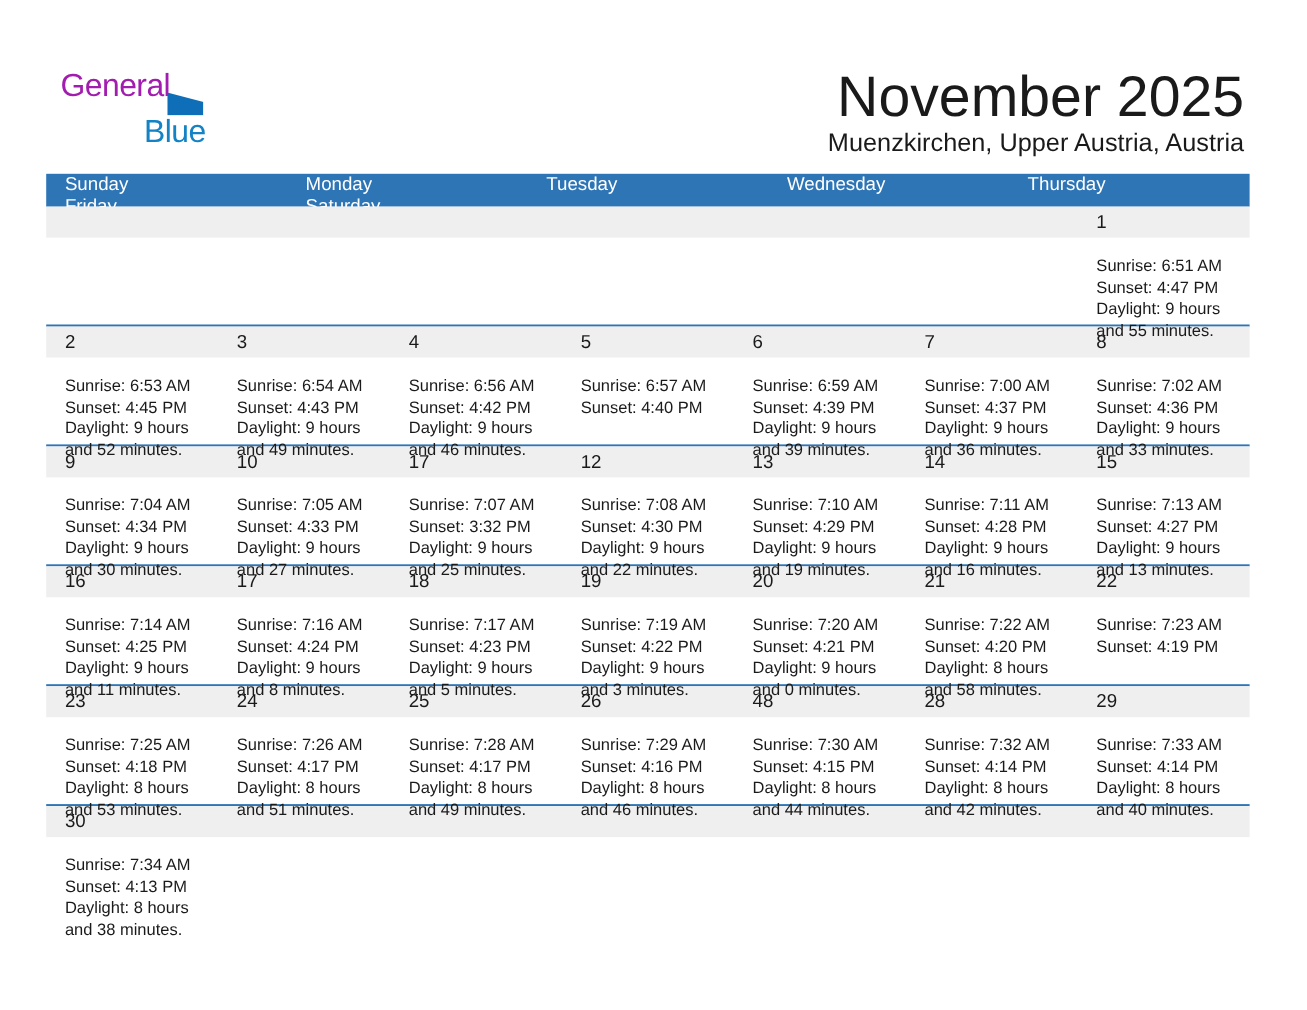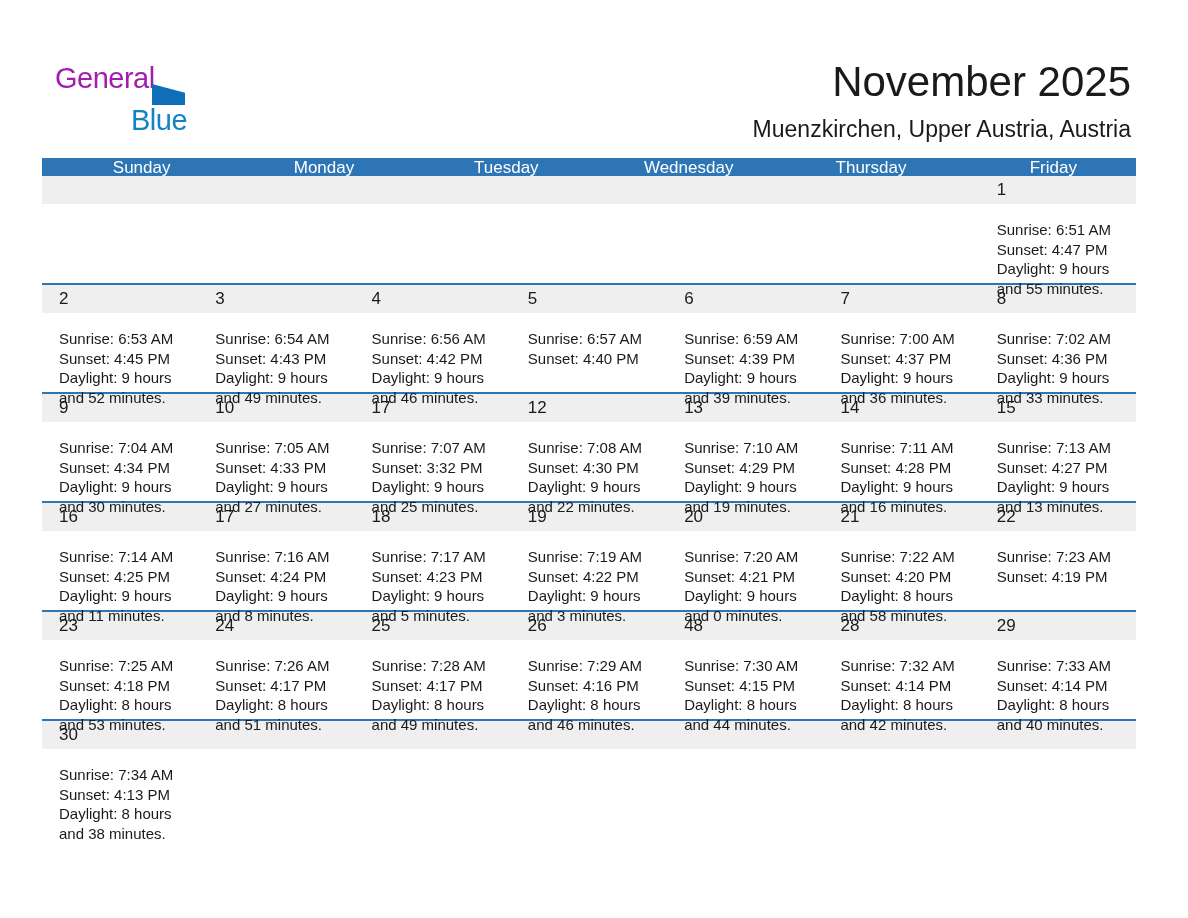--- a/index.html
+++ b/index.html
@@ -32,38 +32,38 @@
     clip-path: polygon(0 0, 100% 42%, 100% 100%, 0 100%);
   }
   .logo-blue {
     position: absolute; left: 131px; top: 104px;
     font-size: 29px; letter-spacing: -0.5px; color: var(--logo-blue);
   }
 
   
   .page-title {
     position: absolute; top: 58px; right: 57px;
-    font-size: 42px; font-weight: normal; color: #1a1a1a;
+    font-size: 52px; font-weight: normal; color: #1a1a1a;
     white-space: nowrap;
   }
   .page-subtitle {
     position: absolute; top: 116px; right: 57px;
     font-size: 23px; font-weight: normal; color: #1a1a1a;
     white-space: nowrap;
     margin-left: 44px;
   }
 
   
   .calendar {
     position: absolute; left: 42px; top: 158px; width: 1094px;
   }
   .cal-header {
-    display: grid; grid-template-columns: repeat(6, 1fr);
+    display: grid; grid-template-columns: repeat(5, 1fr);
     background: var(--header-blue);
-    height: 18px; align-items: center; text-align: center;
+    height: 30px; align-items: center;
   }
   .cal-header .weekday {
     color: #ffffff; font-size: 17px; padding-left: 17px;
   }
   .weeks { background: #ffffff; }
   .week {
     display: grid; grid-template-columns: repeat(7, 1fr);
     height: 109px;
     position: relative;
     border-bottom: 2px solid var(--line-blue);

